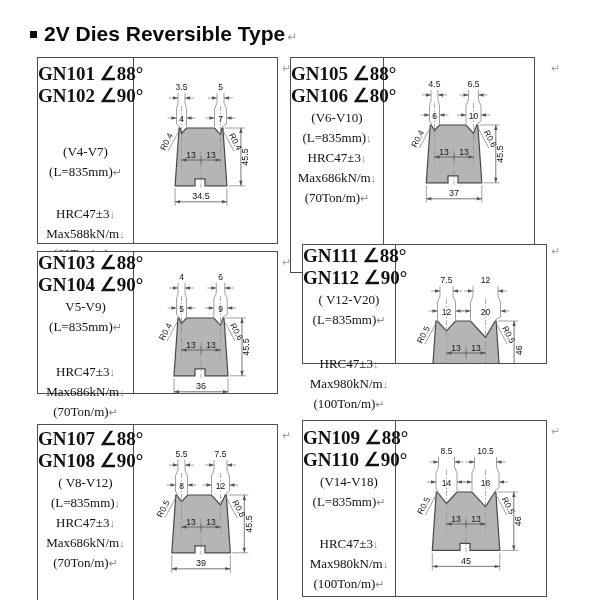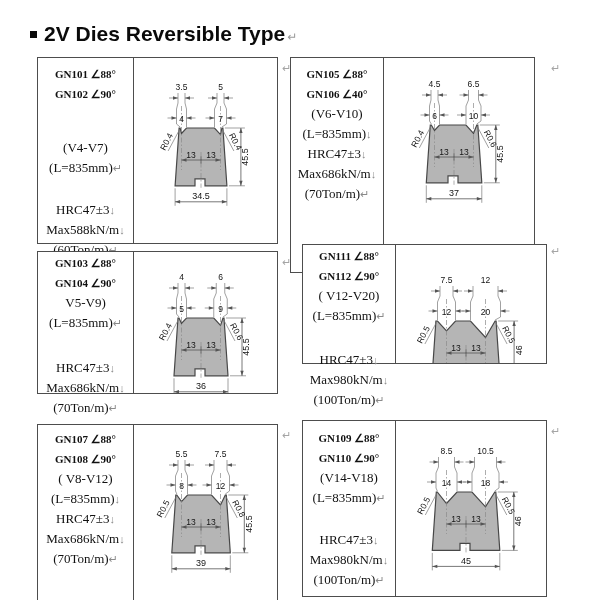--- a/index.html
+++ b/index.html
@@ -14,21 +14,21 @@
   }
   .bullet{display:inline-block;width:7px;height:7px;background:#0a0a0a;margin-right:7px;margin-bottom:3px;}
   .pmark{color:#999;font-size:12px;font-family:"Liberation Sans",sans-serif;font-weight:normal;margin-left:2px;}
   .panel{
     position:absolute;border:1.6px solid #4d4d4d;display:flex;background:#fff;box-sizing:border-box;
   }
   .spec{
     border-right:1.4px solid #4d4d4d;box-sizing:border-box;text-align:center;flex:0 0 auto;
   }
   .spec-line{line-height:20px;font-size:13px;color:#111;white-space:nowrap;}
-  .spec-line.bold{font-weight:bold;font-size:11px;}
+  .spec-line.bold{font-weight:bold;font-size:19px;}
   .lm{color:#8a8a8a;font-size:11px;font-family:"Liberation Sans",sans-serif;}
   .diagram{flex:1 1 auto;position:relative;overflow:hidden;}
   .diagram svg{display:block;margin-left:auto;margin-right:auto;}
   svg text{font-family:"Liberation Sans",sans-serif;}
   .panel-mark{position:absolute;color:#a5a5a5;font-size:11px;font-family:"Liberation Sans",sans-serif;}
 </style>
 </head>
 <body>
 
 <div class="title">
@@ -110,21 +110,21 @@
           <text x="34.1" y="73" text-anchor="middle" font-size="8.5" fill="#141414" transform="rotate(-62 34.1 73)">R0.4</text>
           <line x1="98.9" y1="81" x2="87.4" y2="59.5" stroke="#787878" stroke-width="0.7"></line>
           <text x="97.9" y="73" text-anchor="middle" font-size="8.5" fill="#141414" transform="rotate(62 97.9 73)">R0.4</text>
         </svg>
       </div>
     </div>
     <div class="panel-mark" style="left:282px;top:62px">↵</div>
     <div class="panel" style="left:290px;top:57px;width:245px;height:216px">
       <div class="spec" style="width:93px;padding-top:6px">
         <div class="spec-line bold"><span>GN105 ∠88°</span><span class="lm"></span></div>
-        <div class="spec-line bold"><span>GN106 ∠40°</span><span class="lm"></span></div>
+        <div class="spec-line bold"><span>GN106 ∠80°</span><span class="lm"></span></div>
         <div class="spec-line"><span>(V6-V10)</span><span class="lm"></span></div>
         <div class="spec-line"><span>(L=835mm)</span><span class="lm">↓</span></div>
         <div class="spec-line"><span>HRC47±3</span><span class="lm">↓</span></div>
         <div class="spec-line"><span>Max686kN/m</span><span class="lm">↓</span></div>
         <div class="spec-line"><span>(70Ton/m)</span><span class="lm">↵</span></div>
       </div>
       <div class="diagram" style="padding-top:9px">
         <svg width="142" height="142" viewBox="0 0 142 142">
           <path d="M42.3,58 L43.3,58 L46.5,63.5 L51.5,58 L78,58 L85.5,66.3 L88.8,58 L89.8,58 L93.8,115.8 L70,115.8 L70,108.8 L60,108.8 L60,115.8 L38.3,115.8 Z" fill="#b5b5b5" stroke="#474747" stroke-width="1.2"></path>
           <line x1="46.5" y1="36" x2="46.5" y2="100" stroke="#8a8a8a" stroke-width="0.7" stroke-dasharray="5 2 1.5 2"></line>

